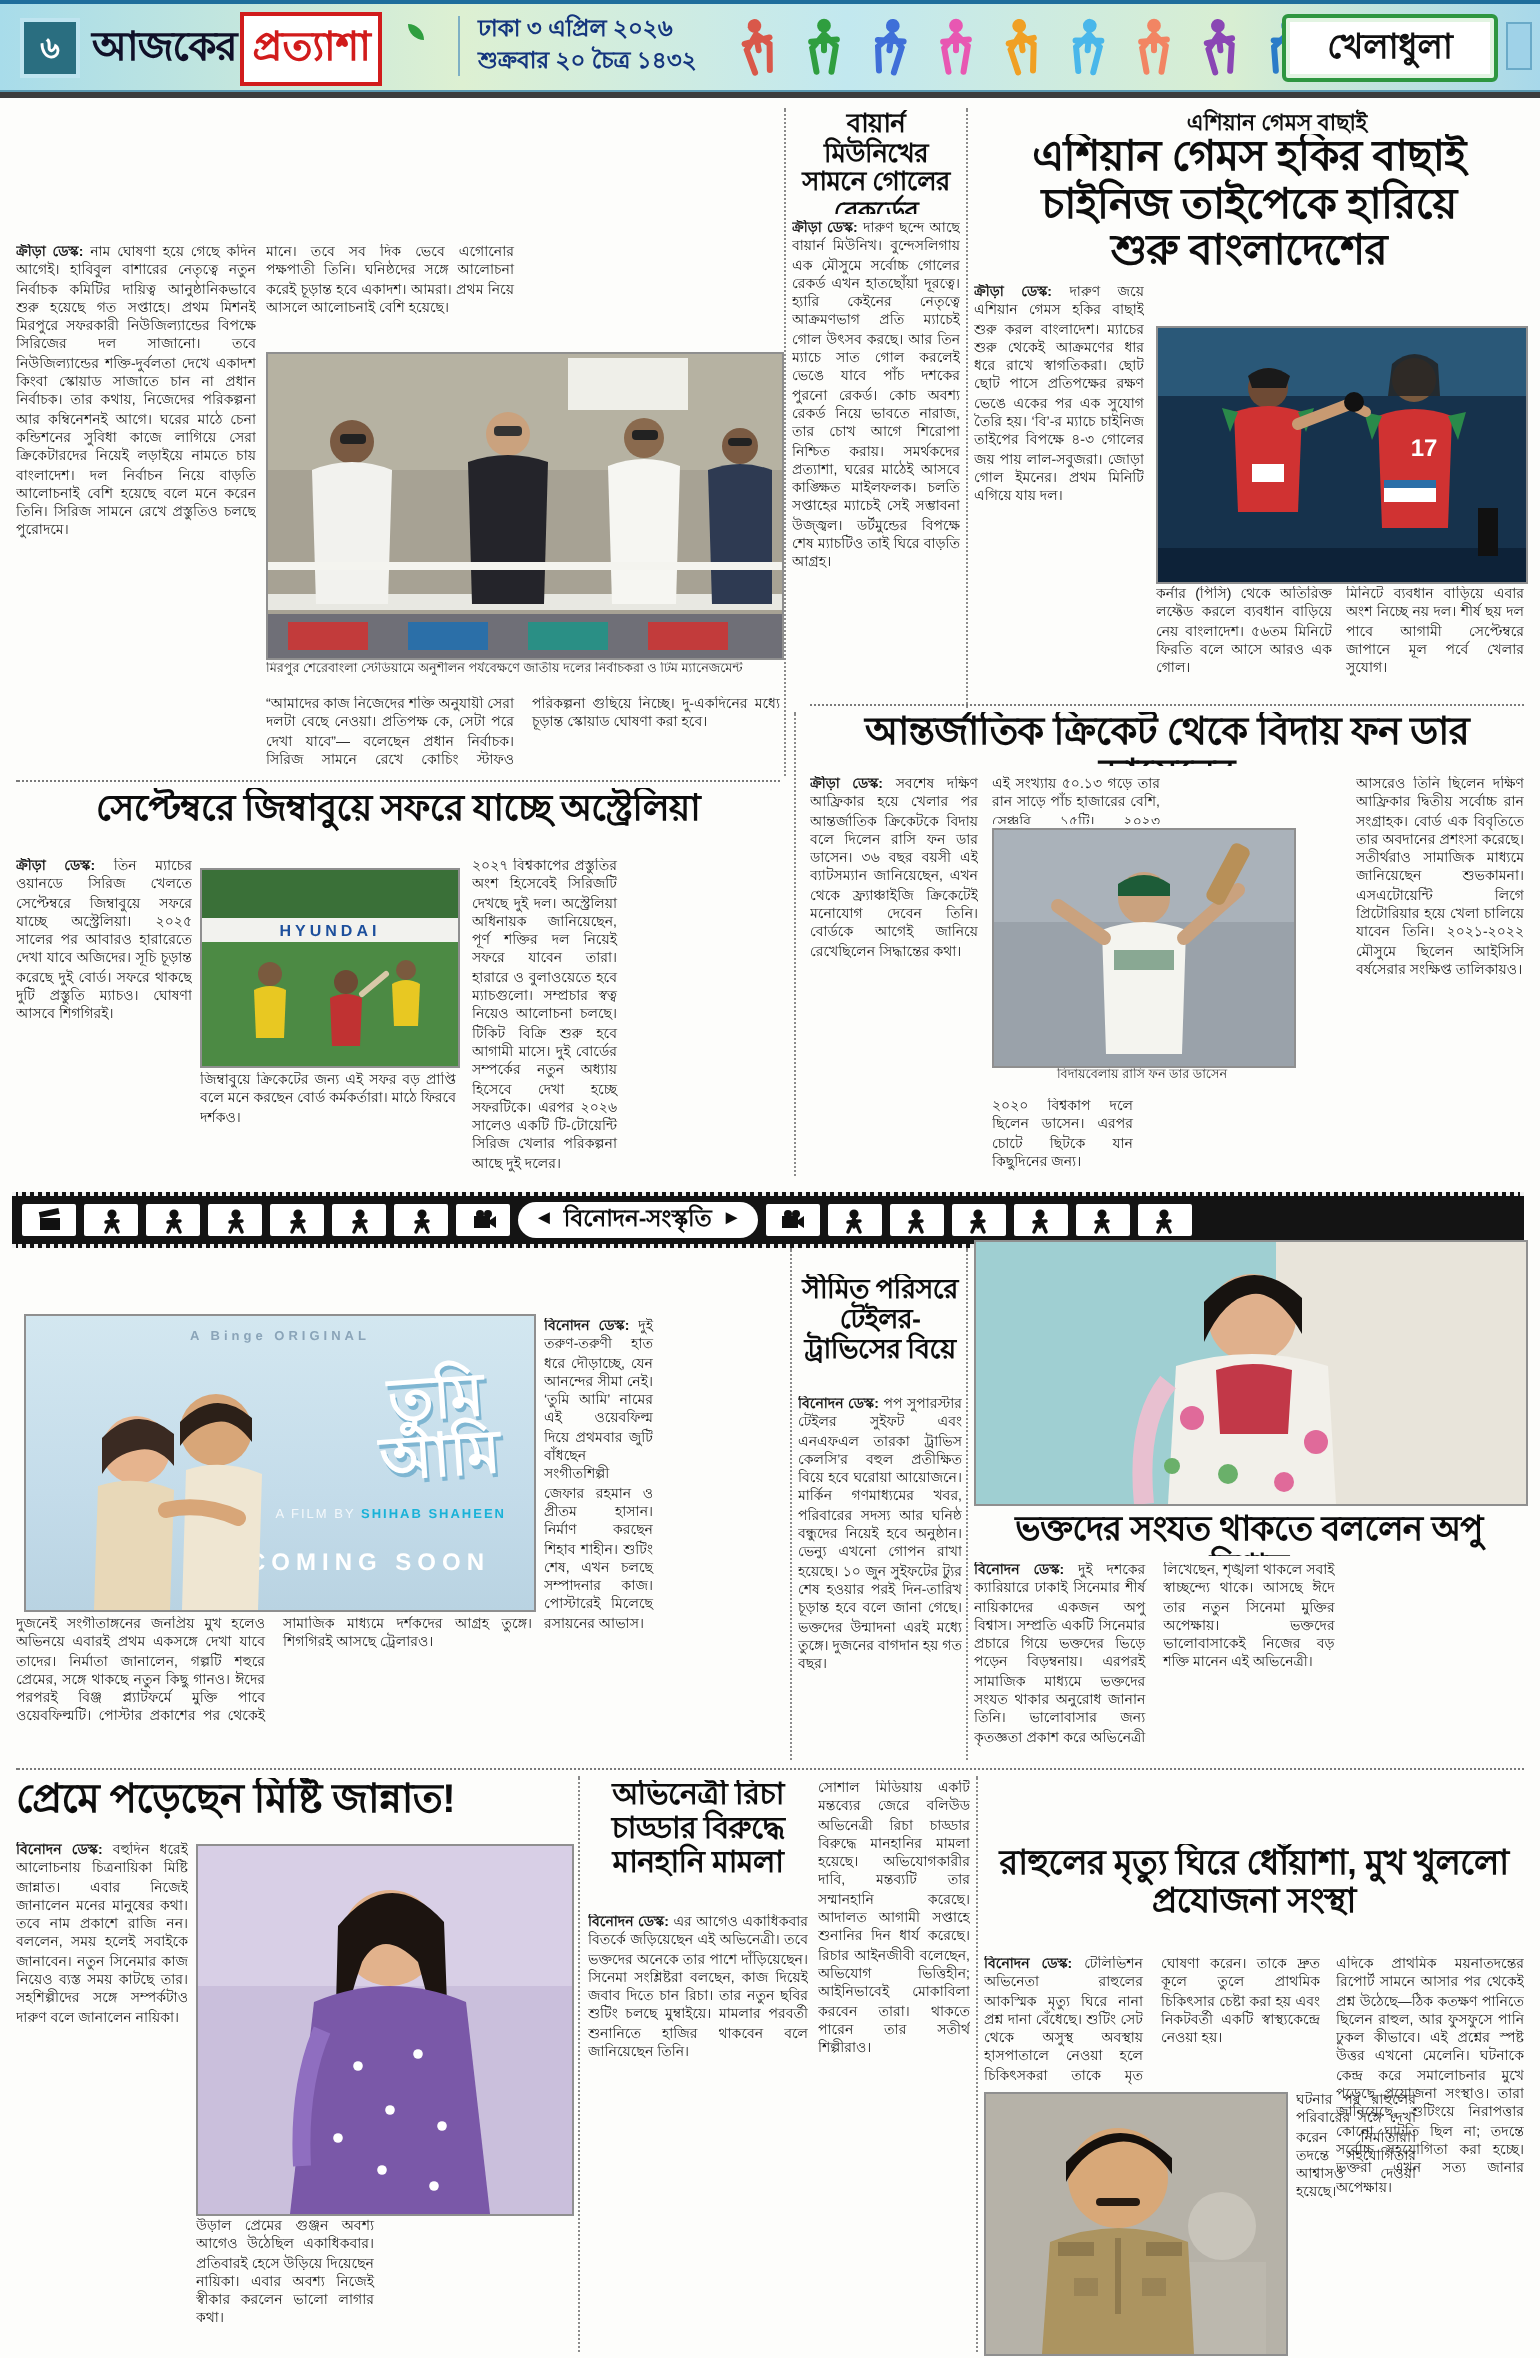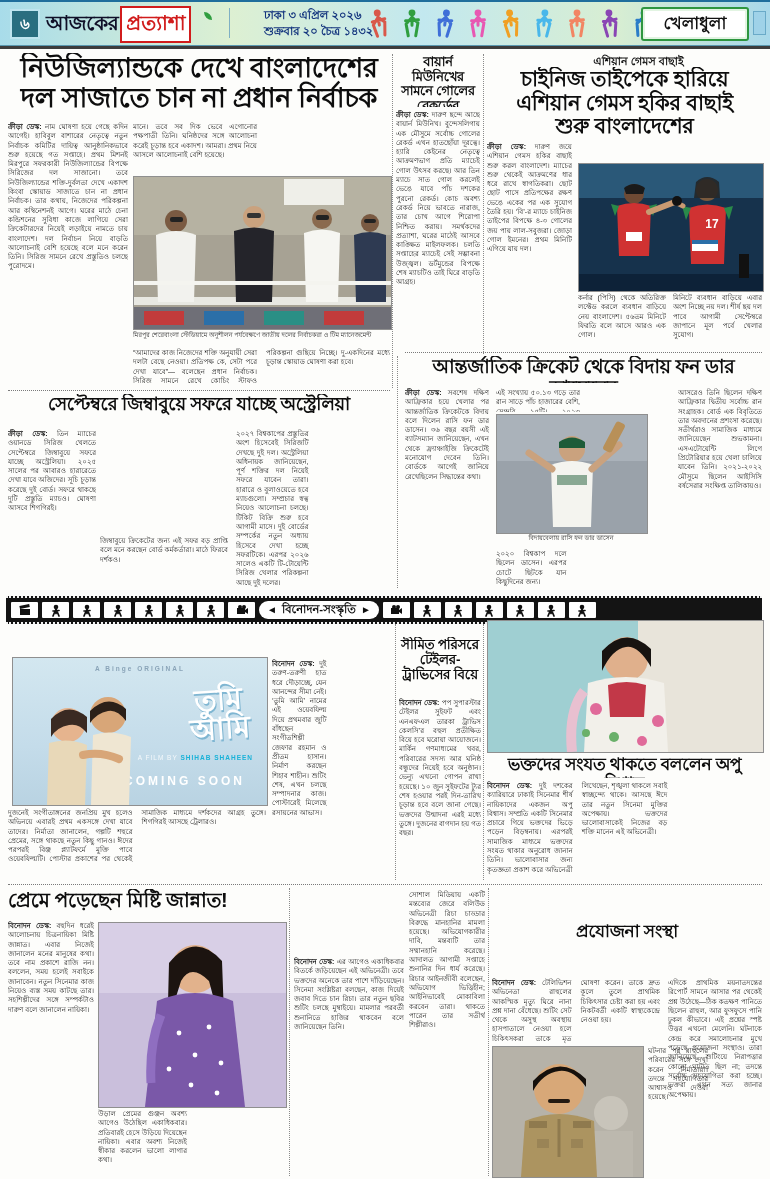--- a/index.html
+++ b/index.html
@@ -12,21 +12,21 @@
         border-bottom:1px solid #5a98b0;}
   .heavy-rule{background:#3c3c3c;}
   .pagenum{background:#2a6e80;border:2px solid #bfe4ef;color:#fff;font-weight:bold;font-size:15px;
            display:flex;align-items:center;justify-content:center;}
   .logo-b{font-size:20px;font-weight:bold;color:#101028;letter-spacing:-0.5px;}
   .logo-r{font-size:20px;font-weight:bold;color:#d11c1c;border:2px solid #d11c1c;background:#ffffff;
           padding:0 4px;margin-left:2px;box-shadow:0 0 0 1px #fff inset;}
   .leaf{display:inline-block;width:8px;height:8px;background:#2f9e3f;border-radius:0 8px 0 8px;
         position:relative;top:-8px;left:86px;}
   .logo{display:flex;align-items:center;}
-  .dates{color:#14357e;font-weight:bold;font-size:11.5px;line-height:1.35;margin-left:25px;}
+  .dates{color:#14357e;font-weight:bold;font-size:11.5px;line-height:1.35;}
   .vthin{border-left:1px solid #7fb0c4;}
   .icons{display:flex;align-items:center;gap:7px;}
   .sp-icon{width:26px;height:30px;flex:0 0 auto;}
   .section-box{background:#ffffff;border:2px solid #2e9640;border-radius:3px;color:#111;
                font-weight:bold;font-size:17px;display:flex;align-items:center;justify-content:center;
                box-shadow:0 0 0 2px #e2f4e2 inset;}
   .h-frag{background:#9fd2e8;border:1px solid #6aaac8;}
   
   .hl{font-weight:bold;color:#0d0d0d;line-height:1.12;letter-spacing:-0.3px;overflow:hidden;}
   .center{text-align:center;}
@@ -112,21 +112,20 @@
       </svg>
       <svg viewBox="0 0 24 28" class="sp-icon" style="transform: rotate(6deg);">
         <circle cx="12" cy="4.5" r="3.2" fill="#2a7cc8"></circle>
         <path d="M12 8.5 L6.5 15 L8.5 26 M12 8.5 L17.5 14 L15.5 26 M12 8.5 L12 16 M6 12 L18 11" stroke="#2a7cc8" stroke-width="2.8" fill="none" stroke-linecap="round"></path>
       </svg>
     </div>
   <div class="abs section-box" style="left:641px;top:7px;width:104px;height:30px;text-align:center;">খেলাধুলা</div>
   <div class="abs h-frag" style="left:753px;top:11px;width:11px;height:22px;"></div>
   <div class="abs heavy-rule" style="left:0;top:46px;width:770px;height:3px;"></div>
 
-  <div class="abs hl center" style="left:8px;top:53px;width:382px;height:66px;font-size:27px;">নিউজিল্যান্ডকে দেখে বাংলাদেশের দল সাজাতে চান না প্রধান নির্বাচক</div>
   <div class="abs bt" style="left:8px;top:122px;width:120px;height:266px;"><span class="dl">ক্রীড়া ডেস্ক:</span> <span>নাম ঘোষণা হয়ে গেছে কদিন আগেই। হাবিবুল বাশারের নেতৃত্বে নতুন নির্বাচক কমিটির দায়িত্ব আনুষ্ঠানিকভাবে শুরু হয়েছে গত সপ্তাহে। প্রথম মিশনই মিরপুরে সফরকারী নিউজিল্যান্ডের বিপক্ষে সিরিজের দল সাজানো। তবে নিউজিল্যান্ডের শক্তি-দুর্বলতা দেখে একাদশ কিংবা স্কোয়াড সাজাতে চান না প্রধান নির্বাচক। তার কথায়, নিজেদের পরিকল্পনা আর কম্বিনেশনই আগে। ঘরের মাঠে চেনা কন্ডিশনের সুবিধা কাজে লাগিয়ে সেরা ক্রিকেটারদের নিয়েই লড়াইয়ে নামতে চায় বাংলাদেশ। দল নির্বাচন নিয়ে বাড়তি আলোচনাই বেশি হয়েছে বলে মনে করেন তিনি। সিরিজ সামনে রেখে প্রস্তুতিও চলছে পুরোদমে।</span></div>
   <div class="abs bt c2" style="left:133px;top:122px;width:257px;height:52px;">মানে। তবে সব দিক ভেবে এগোনোর পক্ষপাতী তিনি। ঘনিষ্ঠদের সঙ্গে আলোচনা করেই চূড়ান্ত হবে একাদশ। আমরা। প্রথম নিয়ে আসলে আলোচনাই বেশি হয়েছে।</div>
   <div class="abs ph" style="left:133px;top:176px;width:257px;height:152px;">
     <svg viewBox="0 0 257 152" preserveAspectRatio="none">
       <rect width="257" height="152" fill="#a7a294"></rect>
       <rect y="0" width="257" height="58" fill="#b6b2a2"></rect>
       <rect x="150" y="2" width="60" height="26" fill="#efefe9"></rect>
       <rect y="120" width="257" height="8" fill="#e8e8e2"></rect>
       <rect y="130" width="257" height="22" fill="#6f6f77"></rect>
       <rect x="10" y="134" width="40" height="14" fill="#c23b3b"></rect>
@@ -155,22 +154,22 @@
   <div class="abs cap" style="left:133px;top:331px;width:257px;height:15px;">মিরপুর শেরেবাংলা স্টেডিয়ামে অনুশীলন পর্যবেক্ষণে জাতীয় দলের নির্বাচকরা ও টিম ম্যানেজমেন্ট</div>
   <div class="abs bt c2" style="left:133px;top:348px;width:257px;height:40px;">“আমাদের কাজ নিজেদের শক্তি অনুযায়ী সেরা দলটা বেছে নেওয়া। প্রতিপক্ষ কে, সেটা পরে দেখা যাবে”— বলেছেন প্রধান নির্বাচক। সিরিজ সামনে রেখে কোচিং স্টাফও পরিকল্পনা গুছিয়ে নিচ্ছে। দু-একদিনের মধ্যে চূড়ান্ত স্কোয়াড ঘোষণা করা হবে।</div>
 
   <div class="abs vdot" style="left:392px;top:54px;height:334px;"></div>
   <div class="abs hl center" style="left:396px;top:55px;width:84px;height:52px;font-size:13px;">বায়ার্ন মিউনিখের সামনে গোলের রেকর্ডের হাতছানি</div>
   <div class="abs bt" style="left:396px;top:110px;width:84px;height:242px;"><span class="dl">ক্রীড়া ডেস্ক:</span> <span>দারুণ ছন্দে আছে বায়ার্ন মিউনিখ। বুন্দেসলিগায় এক মৌসুমে সর্বোচ্চ গোলের রেকর্ড এখন হাতছোঁয়া দূরত্বে। হ্যারি কেইনের নেতৃত্বে আক্রমণভাগ প্রতি ম্যাচেই গোল উৎসব করছে। আর তিন ম্যাচে সাত গোল করলেই ভেঙে যাবে পাঁচ দশকের পুরনো রেকর্ড। কোচ অবশ্য রেকর্ড নিয়ে ভাবতে নারাজ, তার চোখ আগে শিরোপা নিশ্চিত করায়। সমর্থকদের প্রত্যাশা, ঘরের মাঠেই আসবে কাঙ্ক্ষিত মাইলফলক। চলতি সপ্তাহের ম্যাচেই সেই সম্ভাবনা উজ্জ্বল। ডর্টমুন্ডের বিপক্ষে শেষ ম্যাচটিও তাই ঘিরে বাড়তি আগ্রহ।</span></div>
 
   <div class="abs vdot" style="left:483px;top:54px;height:300px;"></div>
   <div class="abs kicker center" style="left:501px;top:53px;width:275px;height:14px;">এশিয়ান গেমস বাছাই</div>
   <div class="abs hl center" style="left:487px;top:67px;width:275px;height:72px;font-size:21px;">
+    <div>এশিয়ান গেমস হকির বাছাই</div>
     <div>চাইনিজ তাইপেকে হারিয়ে</div>
-    <div>এশিয়ান গেমস হকির বাছাই</div>
     <div>শুরু বাংলাদেশের</div>
   </div>
   <div class="abs bt" style="left:487px;top:142px;width:85px;height:211px;"><span class="dl">ক্রীড়া ডেস্ক:</span> <span>দারুণ জয়ে এশিয়ান গেমস হকির বাছাই শুরু করল বাংলাদেশ। ম্যাচের শুরু থেকেই আক্রমণের ধার ধরে রাখে স্বাগতিকরা। ছোট ছোট পাসে প্রতিপক্ষের রক্ষণ ভেঙে একের পর এক সুযোগ তৈরি হয়। ‘বি’-র ম্যাচে চাইনিজ তাইপের বিপক্ষে ৪-৩ গোলের জয় পায় লাল-সবুজরা। জোড়া গোল ইমনের। প্রথম মিনিটি এগিয়ে যায় দল।</span></div>
   <div class="abs ph" style="left:578px;top:163px;width:184px;height:127px;">
     <svg viewBox="0 0 184 127" preserveAspectRatio="none">
       <rect width="184" height="127" fill="#16324c"></rect>
       <rect width="184" height="34" fill="#2a5878"></rect>
       <rect y="110" width="184" height="17" fill="#0d2238"></rect>
 
       <circle cx="55" cy="30" r="10" fill="#6e4a34"></circle>
@@ -193,20 +192,35 @@
       <circle cx="98" cy="37" r="5" fill="#111"></circle>
       <rect x="160" y="90" width="10" height="24" fill="#111"></rect>
     </svg>
   </div>
   <div class="abs bt" style="left:578px;top:293px;width:88px;height:60px;">কর্নার (পিসি) থেকে অতিরিক্ত লফ্টেড করলে ব্যবধান বাড়িয়ে নেয় বাংলাদেশ। ৫৬তম মিনিটে ফিরতি বলে আসে আরও এক গোল।</div>
   <div class="abs bt" style="left:673px;top:293px;width:89px;height:60px;">মিনিটে ব্যবধান বাড়িয়ে এবার অংশ নিচ্ছে নয় দল। শীর্ষ ছয় দল পাবে আগামী সেপ্টেম্বরে জাপানে মূল পর্বে খেলার সুযোগ।</div>
 
   <div class="abs hdot" style="left:8px;top:390px;width:382px;"></div>
   <div class="abs hl center" style="left:8px;top:394px;width:382px;height:29px;font-size:18px;">সেপ্টেম্বরে জিম্বাবুয়ে সফরে যাচ্ছে অস্ট্রেলিয়া</div>
   <div class="abs bt" style="left:8px;top:429px;width:88px;height:160px;"><span class="dl">ক্রীড়া ডেস্ক:</span> <span>তিন ম্যাচের ওয়ানডে সিরিজ খেলতে সেপ্টেম্বরে জিম্বাবুয়ে সফরে যাচ্ছে অস্ট্রেলিয়া। ২০২৫ সালের পর আবারও হারারেতে দেখা যাবে অজিদের। সূচি চূড়ান্ত করেছে দুই বোর্ড। সফরে থাকছে দুটি প্রস্তুতি ম্যাচও। ঘোষণা আসবে শিগগিরই।</span></div>
+  <div class="abs ph" style="left:100px;top:434px;width:128px;height:98px;">
+    <svg viewBox="0 0 128 98" preserveAspectRatio="none">
+      <rect width="128" height="98" fill="#4c8a44"></rect>
+      <rect width="128" height="26" fill="#3a7038"></rect>
+      <rect y="24" width="128" height="12" fill="#f2f2ee"></rect>
+      <text x="64" y="33" font-size="8" font-weight="bold" fill="#1d4f9c" text-anchor="middle" letter-spacing="2">HYUNDAI</text>
+      <circle cx="34" cy="52" r="6" fill="#7a5a3e"></circle>
+        <path d="M26 60 Q34 56 42 60 L41 84 L27 84 Z" fill="#e8c822"></path>
+      <circle cx="72" cy="56" r="6" fill="#6e4a34"></circle>
+        <path d="M64 64 Q72 60 80 64 L79 88 L65 88 Z" fill="#c03232"></path>
+      <circle cx="102" cy="50" r="5" fill="#7a5a3e"></circle>
+        <path d="M95 57 Q102 53 109 57 L108 78 L96 78 Z" fill="#e8c822"></path>
+      <path d="M80 62 L92 52" stroke="#d8c8a8" stroke-width="3" stroke-linecap="round"></path>
+    </svg>
+  </div>
   <div class="abs bt" style="left:100px;top:536px;width:128px;height:52px;">জিম্বাবুয়ে ক্রিকেটের জন্য এই সফর বড় প্রাপ্তি বলে মনে করছেন বোর্ড কর্মকর্তারা। মাঠে ফিরবে দর্শকও।</div>
   <div class="abs bt c2" style="left:236px;top:429px;width:154px;height:160px;">২০২৭ বিশ্বকাপের প্রস্তুতির অংশ হিসেবেই সিরিজটি দেখছে দুই দল। অস্ট্রেলিয়া অধিনায়ক জানিয়েছেন, পূর্ণ শক্তির দল নিয়েই সফরে যাবেন তারা। হারারে ও বুলাওয়েতে হবে ম্যাচগুলো। সম্প্রচার স্বত্ব নিয়েও আলোচনা চলছে। টিকিট বিক্রি শুরু হবে আগামী মাসে। দুই বোর্ডের সম্পর্কের নতুন অধ্যায় হিসেবে দেখা হচ্ছে সফরটিকে। এরপর ২০২৬ সালেও একটি টি-টোয়েন্টি সিরিজ খেলার পরিকল্পনা আছে দুই দলের।</div>
 
   <div class="abs vdot" style="left:397px;top:356px;height:232px;"></div>
 
   <div class="abs hdot" style="left:405px;top:352px;width:357px;"></div>
   <div class="abs hl center" style="left:405px;top:356px;width:357px;height:27px;font-size:19px;">আন্তর্জাতিক ক্রিকেট থেকে বিদায় ফন ডার ডাসেনের</div>
   <div class="abs bt" style="left:405px;top:388px;width:84px;height:202px;"><span class="dl">ক্রীড়া ডেস্ক:</span> <span>সবশেষ দক্ষিণ আফ্রিকার হয়ে খেলার পর আন্তর্জাতিক ক্রিকেটকে বিদায় বলে দিলেন রাসি ফন ডার ডাসেন। ৩৬ বছর বয়সী এই ব্যাটসম্যান জানিয়েছেন, এখন থেকে ফ্র্যাঞ্চাইজি ক্রিকেটেই মনোযোগ দেবেন তিনি। বোর্ডকে আগেই জানিয়ে রেখেছিলেন সিদ্ধান্তের কথা।</span></div>
   <div class="abs bt" style="left:496px;top:388px;width:84px;height:24px;">এই সংখ্যায় ৫০.১৩ গড়ে তার রান সাড়ে পাঁচ হাজারের বেশি, সেঞ্চুরি ১৫টি। ২০২৩ বিশ্বকাপেও ছিলেন দারুণ ছন্দে।</div>
   <div class="abs ph" style="left:496px;top:414px;width:150px;height:118px;">
@@ -395,25 +409,31 @@
         <circle cx="70" cy="146" r="2.4" fill="#fff"></circle>
         <circle cx="122" cy="140" r="2.4" fill="#fff"></circle>
         <circle cx="92" cy="162" r="2.4" fill="#fff"></circle>
         <circle cx="118" cy="170" r="2.4" fill="#fff"></circle>
       <path d="M62 92 Q50 120 52 160" stroke="#8f6ec0" stroke-width="9" fill="none"></path>
     </svg>
   </div>
   <div class="abs bt c2" style="left:98px;top:1109px;width:187px;height:64px;">উড়াল প্রেমের গুঞ্জন অবশ্য আগেও উঠেছিল একাধিকবার। প্রতিবারই হেসে উড়িয়ে দিয়েছেন নায়িকা। এবার অবশ্য নিজেই স্বীকার করলেন ভালো লাগার কথা।</div>
 
   <div class="abs vdot" style="left:289px;top:888px;height:288px;"></div>
+  <div class="abs hl center" style="left:294px;top:890px;width:110px;height:62px;font-size:15px;">
+    <div>অভিনেত্রী রিচা</div>
+    <div>চাড্ডার বিরুদ্ধে</div>
+    <div>মানহানি মামলা</div>
+  </div>
   <div class="abs bt" style="left:294px;top:957px;width:110px;height:218px;"><span class="dl">বিনোদন ডেস্ক:</span> <span>এর আগেও একাধিকবার বিতর্কে জড়িয়েছেন এই অভিনেত্রী। তবে ভক্তদের অনেকে তার পাশে দাঁড়িয়েছেন। সিনেমা সংশ্লিষ্টরা বলছেন, কাজ দিয়েই জবাব দিতে চান রিচা। তার নতুন ছবির শুটিং চলছে মুম্বাইয়ে। মামলার পরবর্তী শুনানিতে হাজির থাকবেন বলে জানিয়েছেন তিনি।</span></div>
   <div class="abs bt" style="left:409px;top:890px;width:76px;height:285px;">সোশাল মিডিয়ায় একটি মন্তব্যের জেরে বলিউড অভিনেত্রী রিচা চাড্ডার বিরুদ্ধে মানহানির মামলা হয়েছে। অভিযোগকারীর দাবি, মন্তব্যটি তার সম্মানহানি করেছে। আদালত আগামী সপ্তাহে শুনানির দিন ধার্য করেছে। রিচার আইনজীবী বলেছেন, অভিযোগ ভিত্তিহীন; আইনিভাবেই মোকাবিলা করবেন তারা। থাকতে পারেন তার সতীর্থ শিল্পীরাও।</div>
 
   <div class="abs vdot" style="left:488px;top:888px;height:288px;"></div>
   <div class="abs hl center" style="left:492px;top:922px;width:270px;height:52px;font-size:17px;">
+    <div>রাহুলের মৃত্যু ঘিরে ধোঁয়াশা, মুখ খুললো</div>
     <div>প্রযোজনা সংস্থা</div>
   </div>
   <div class="abs bt c2" style="left:492px;top:978px;width:168px;height:66px;"><span class="dl">বিনোদন ডেস্ক:</span> <span>টেলিভিশন অভিনেতা রাহুলের আকস্মিক মৃত্যু ঘিরে নানা প্রশ্ন দানা বেঁধেছে। শুটিং সেট থেকে অসুস্থ অবস্থায় হাসপাতালে নেওয়া হলে চিকিৎসকরা তাকে মৃত ঘোষণা করেন। তাকে দ্রুত কূলে তুলে প্রাথমিক চিকিৎসার চেষ্টা করা হয় এবং নিকটবর্তী একটি স্বাস্থ্যকেন্দ্রে নেওয়া হয়।</span></div>
   <div class="abs ph" style="left:492px;top:1046px;width:150px;height:130px;">
     <svg viewBox="0 0 150 130" preserveAspectRatio="none">
       <rect width="150" height="130" fill="#b6b2a8"></rect>
       <circle cx="118" cy="66" r="17" fill="#c8c4ba"></circle>
       <rect x="100" y="84" width="40" height="46" fill="#bcb8ae"></rect>
       <circle cx="66" cy="42" r="25" fill="#d8a878"></circle>
       <path d="M40 34 Q66 6 93 32 L93 40 Q80 22 66 24 Q50 26 40 44 Z" fill="#15100c"></path>

